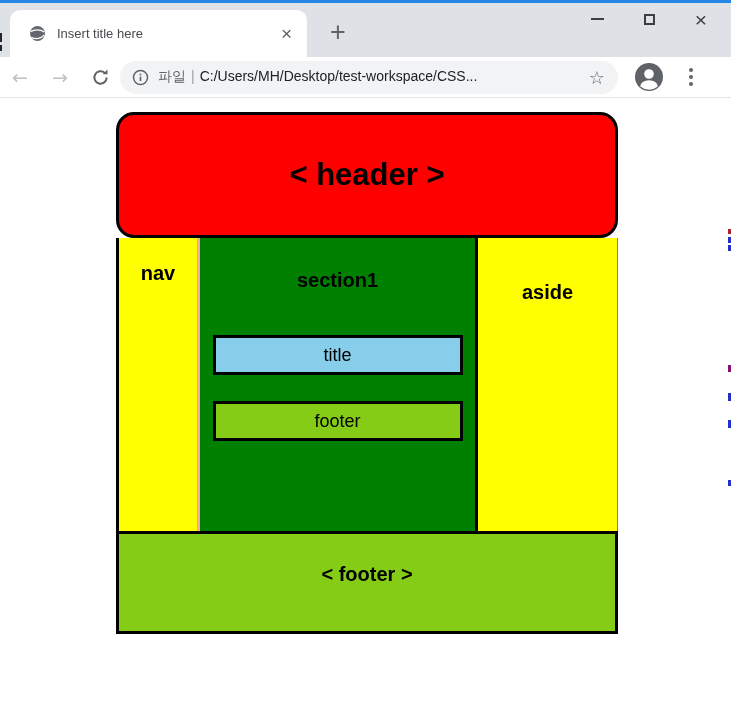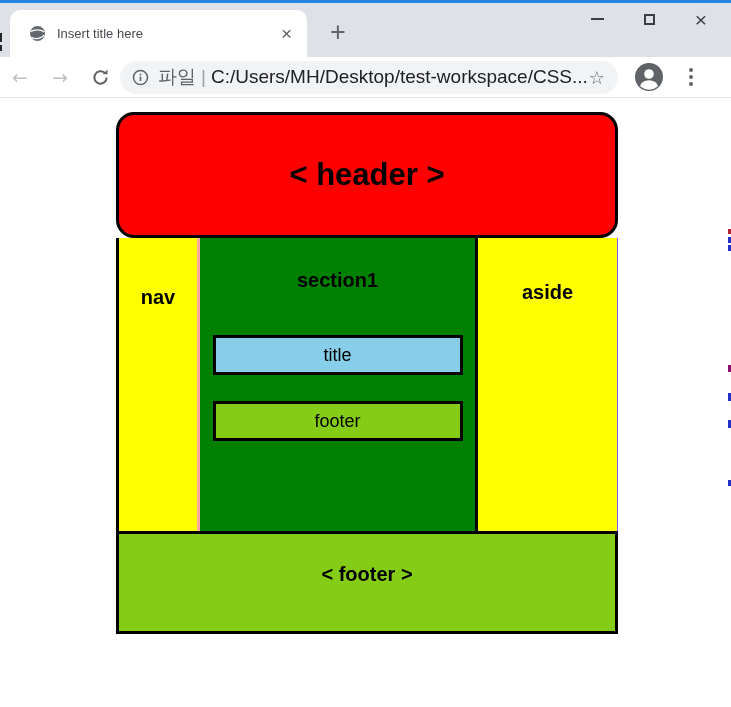--- a/index.html
+++ b/index.html
@@ -26,36 +26,36 @@
 
   
   .toolbar { position:absolute; left:0; top:57px; width:731px; height:41px; background:#fff;
              border-bottom:1px solid #e2e4e8; display:flex; align-items:center; }
   .nav-arrow { font-family:"DejaVu Sans", sans-serif; font-size:19px; width:40px; text-align:center; }
   .nav-back, .nav-fwd { color:#bdc1c6; }
   .nav-reload { width:40px; display:flex; justify-content:center; }
   .omnibox { width:498px; height:33px; background:#f1f3f4; border-radius:17px; display:flex;
              align-items:center; margin-left:0; }
   .info-icon { margin-left:12px; display:flex; }
-  .url-text { margin-left:9px; font-size:19px; color:#202124; white-space:nowrap; overflow:hidden; flex:1 1 auto; }
+  .url-text { margin-left:9px; font-size:14px; color:#202124; white-space:nowrap; overflow:hidden; flex:1 1 auto; }
   .url-scheme { color:#5f6368; }
   .url-sep { color:#9aa0a6; padding:0 5px; }
   .star { font-family:"DejaVu Sans", sans-serif; font-size:18px; color:#5f6368; margin-right:13px; }
   .avatar { margin-left:16px; width:30px; height:30px; display:flex; }
   .menu-dots { margin-left:17px; width:20px; display:flex; flex-direction:column; align-items:center; gap:3px; }
   .menu-dots i { width:4px; height:4px; border-radius:50%; background:#5f6368; }
 
   
   .page { position:absolute; left:0; top:98px; width:731px; height:609px; background:#fff; }
   .layout { position:absolute; left:116px; top:14px; width:502px; height:522px; }
   .box { border:3px solid #000; color:#000; }
   .big-header { width:502px; height:126px; display:flex; align-items:center; justify-content:center;
                 font-weight:bold; font-size:31px; }
   .middle { display:flex; width:502px; height:293px; }
-  .nav-col { width:81px; border-left:3px solid #000; text-align:center; padding-top:48px;
+  .nav-col { width:81px; border-left:3px solid #000; text-align:center; padding-top:24px;
              font-weight:bold; font-size:20px; }
   .section-col { width:281px; border-left:3px solid #fca5a5; border-right:3px solid #000; text-align:center; }
   .section-label { margin-top:31px; font-weight:bold; font-size:20px; }
   .inner-box { width:250px; height:40px; margin:26px auto 0; border:3px solid #000;
                display:flex; align-items:center; justify-content:center; font-size:18px; }
   .inner-box.first { margin-top:43px; }
   .aside-col { width:140px; border-right:1px solid #8b5cf6; text-align:center; padding-top:43px;
                font-weight:bold; font-size:20px; }
   .big-footer { width:502px; height:103px; text-align:center; padding-top:29px;
                 font-weight:bold; font-size:20px; }

